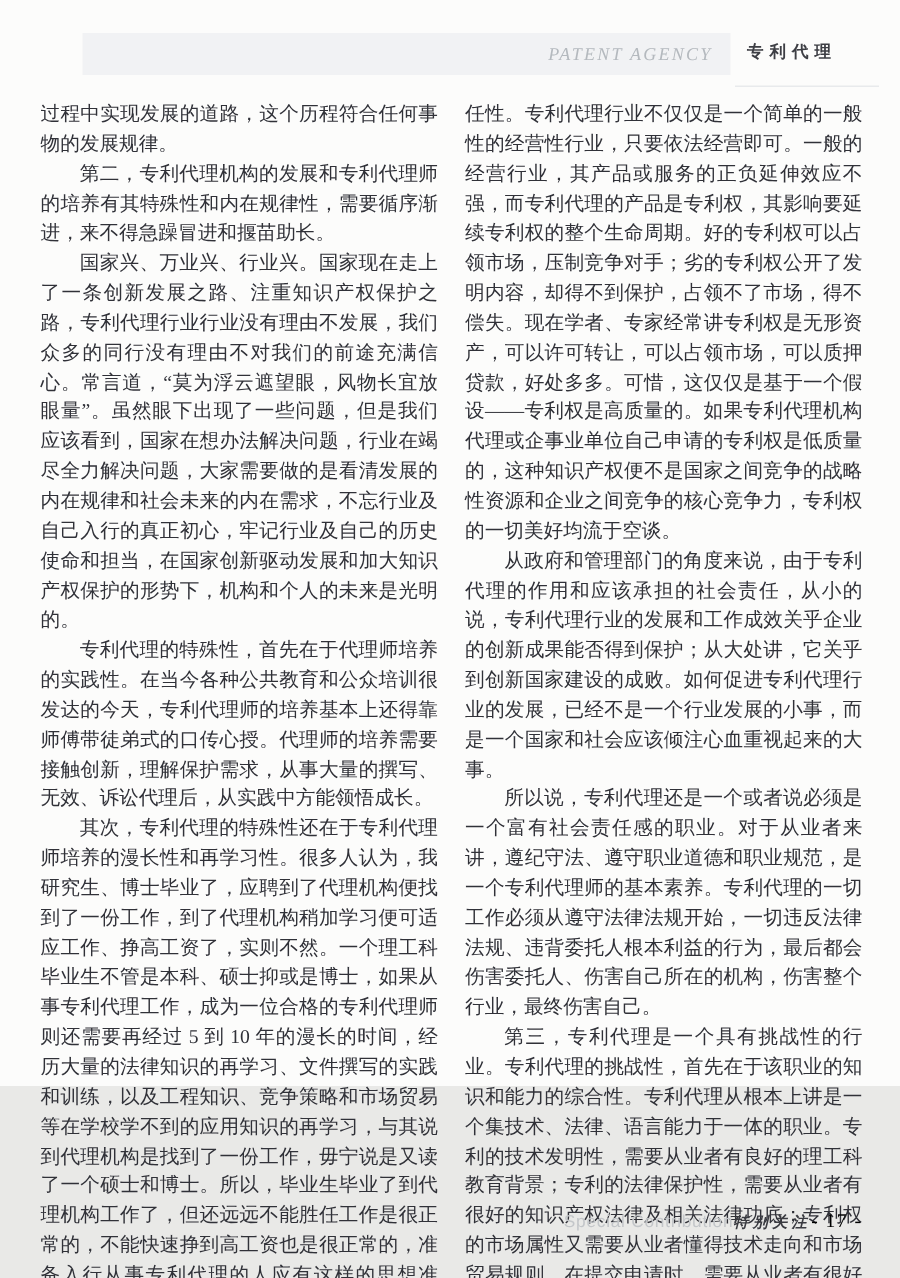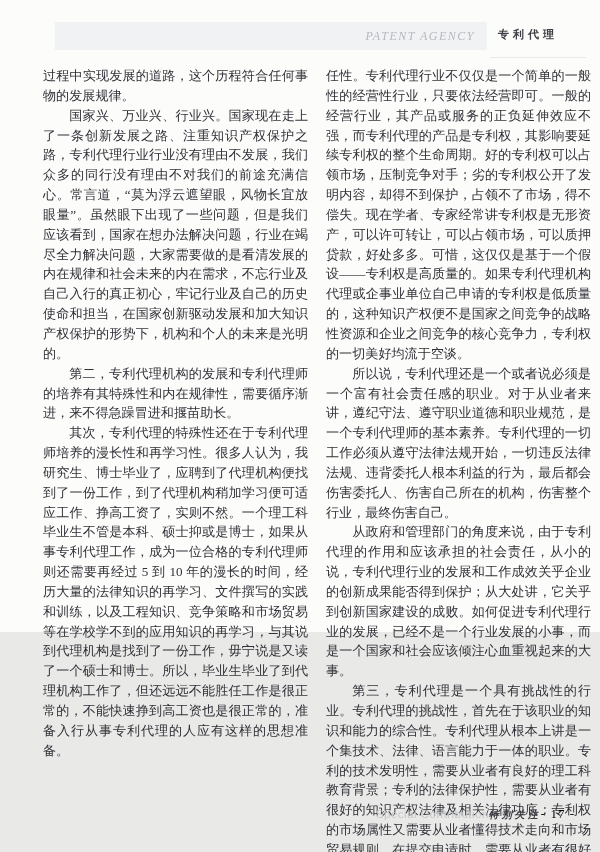--- a/index.html
+++ b/index.html
@@ -3,21 +3,21 @@
 <meta charset="utf-8">
 <style>
   html,body{margin:0;padding:0;}
   body{
     width:600px;height:852px;
     background:#e9e9e7;
     font-family:"Liberation Serif","DejaVu Serif",serif;
     position:relative;overflow:hidden;
   }
   .page{
-    position:absolute;left:0;top:0;width:600px;height:632px;
+    position:absolute;left:0;top:0;width:600px;height:724px;
     background:#fcfcfb;
     color:#33343a;
   }
   
   .header-band{
     position:absolute;left:55px;top:22px;width:432px;height:28px;
     background:#f1f2f4;
     display:flex;align-items:center;justify-content:flex-end;
     padding-right:12px;box-sizing:border-box;
   }
@@ -35,21 +35,21 @@
     color:#3d3e44;
     white-space:nowrap;
   }
   .header-rule{
     position:absolute;left:490px;top:57px;width:96px;height:1px;
     background:#e8eaec;
   }
   
   .columns{
     position:absolute;left:27px;top:66px;width:548px;height:736px;
-    display:flex;gap:18px;margin-left:16px;
+    display:flex;gap:18px;
   }
   .col{
     width:265px;
     font-size:13.1px;
     line-height:19.85px;
     text-align:justify;
     text-justify:inter-ideograph;
     color:#303138;
   }
   .col p{
@@ -90,29 +90,30 @@
 
   <div class="header-band">
     <span class="journal-label">PATENT AGENCY</span>
   </div>
   <div class="section-title">专利代理</div>
   <div class="header-rule"></div>
 
   <div class="columns">
     <div class="col">
       <p class="cont">过程中实现发展的道路，这个历程符合任何事物的发展规律。</p>
+      <p>第二，专利代理机构的发展和专利代理师的培养有其特殊性和内在规律性，需要循序渐进，来不得急躁冒进和揠苗助长。</p>
       <p>国家兴、万业兴、行业兴。国家现在走上了一条创新发展之路、注重知识产权保护之路，专利代理行业行业没有理由不发展，我们众多的同行没有理由不对我们的前途充满信心。常言道，“莫为浮云遮望眼，风物长宜放眼量”。虽然眼下出现了一些问题，但是我们应该看到，国家在想办法解决问题，行业在竭尽全力解决问题，大家需要做的是看清发展的内在规律和社会未来的内在需求，不忘行业及自己入行的真正初心，牢记行业及自己的历史使命和担当，在国家创新驱动发展和加大知识产权保护的形势下，机构和个人的未来是光明的。</p>
-      <p>第二，专利代理机构的发展和专利代理师的培养有其特殊性和内在规律性，需要循序渐进，来不得急躁冒进和揠苗助长。</p>
+      <p>专利代理的特殊性，首先在于代理师培养的实践性。在当今各种公共教育和公众培训很发达的今天，专利代理师的培养基本上还得靠师傅带徒弟式的口传心授。代理师的培养需要接触创新，理解保护需求，从事大量的撰写、无效、诉讼代理后，从实践中方能领悟成长。</p>
       <p>其次，专利代理的特殊性还在于专利代理师培养的漫长性和再学习性。很多人认为，我研究生、博士毕业了，应聘到了代理机构便找到了一份工作，到了代理机构稍加学习便可适应工作、挣高工资了，实则不然。一个理工科毕业生不管是本科、硕士抑或是博士，如果从事专利代理工作，成为一位合格的专利代理师则还需要再经过 5 到 10 年的漫长的时间，经历大量的法律知识的再学习、文件撰写的实践和训练，以及工程知识、竞争策略和市场贸易等在学校学不到的应用知识的再学习，与其说到代理机构是找到了一份工作，毋宁说是又读了一个硕士和博士。所以，毕业生毕业了到代理机构工作了，但还远远不能胜任工作是很正常的，不能快速挣到高工资也是很正常的，准备入行从事专利代理的人应有这样的思想准备。</p>
 
     </div>
     <div class="col">
       <p class="cont">任性。专利代理行业不仅仅是一个简单的一般性的经营性行业，只要依法经营即可。一般的经营行业，其产品或服务的正负延伸效应不强，而专利代理的产品是专利权，其影响要延续专利权的整个生命周期。好的专利权可以占领市场，压制竞争对手；劣的专利权公开了发明内容，却得不到保护，占领不了市场，得不偿失。现在学者、专家经常讲专利权是无形资产，可以许可转让，可以占领市场，可以质押贷款，好处多多。可惜，这仅仅是基于一个假设——专利权是高质量的。如果专利代理机构代理或企事业单位自己申请的专利权是低质量的，这种知识产权便不是国家之间竞争的战略性资源和企业之间竞争的核心竞争力，专利权的一切美好均流于空谈。</p>
+      <p>从政府和管理部门的角度来说，由于专利代理的作用和应该承担的社会责任，从小的说，专利代理行业的发展和工作成效关乎企业的创新成果能否得到保护；从大处讲，它关乎到创新国家建设的成败。如何促进专利代理行业的发展，已经不是一个行业发展的小事，而是一个国家和社会应该倾注心血重视起来的大事。</p>
       <p>所以说，专利代理还是一个或者说必须是一个富有社会责任感的职业。对于从业者来讲，遵纪守法、遵守职业道德和职业规范，是一个专利代理师的基本素养。专利代理的一切工作必须从遵守法律法规开始，一切违反法律法规、违背委托人根本利益的行为，最后都会伤害委托人、伤害自己所在的机构，伤害整个行业，最终伤害自己。</p>
-      <p>从政府和管理部门的角度来说，由于专利代理的作用和应该承担的社会责任，从小的说，专利代理行业的发展和工作成效关乎企业的创新成果能否得到保护；从大处讲，它关乎到创新国家建设的成败。如何促进专利代理行业的发展，已经不是一个行业发展的小事，而是一个国家和社会应该倾注心血重视起来的大事。</p>
       <p>第三，专利代理是一个具有挑战性的行业。专利代理的挑战性，首先在于该职业的知识和能力的综合性。专利代理从根本上讲是一个集技术、法律、语言能力于一体的职业。专利的技术发明性，需要从业者有良好的理工科教育背景；专利的法律保护性，需要从业者有很好的知识产权法律及相关法律功底；专利权的市场属性又需要从业者懂得技术走向和市场贸易规则。在提交申请时，需要从业者有很好的文字功底，清楚完整地撰写申请文件；在审查确权阶段，把握好授权条件；在维权保护阶段又能使法官、行政执法人</p>
     </div>
   </div>
 
   <div class="footer">
     <span class="footer-en">Special Contribution</span>
     <span class="footer-zh">特别关注</span>
     <span class="footer-page">- 17 -</span>
   </div>
 

